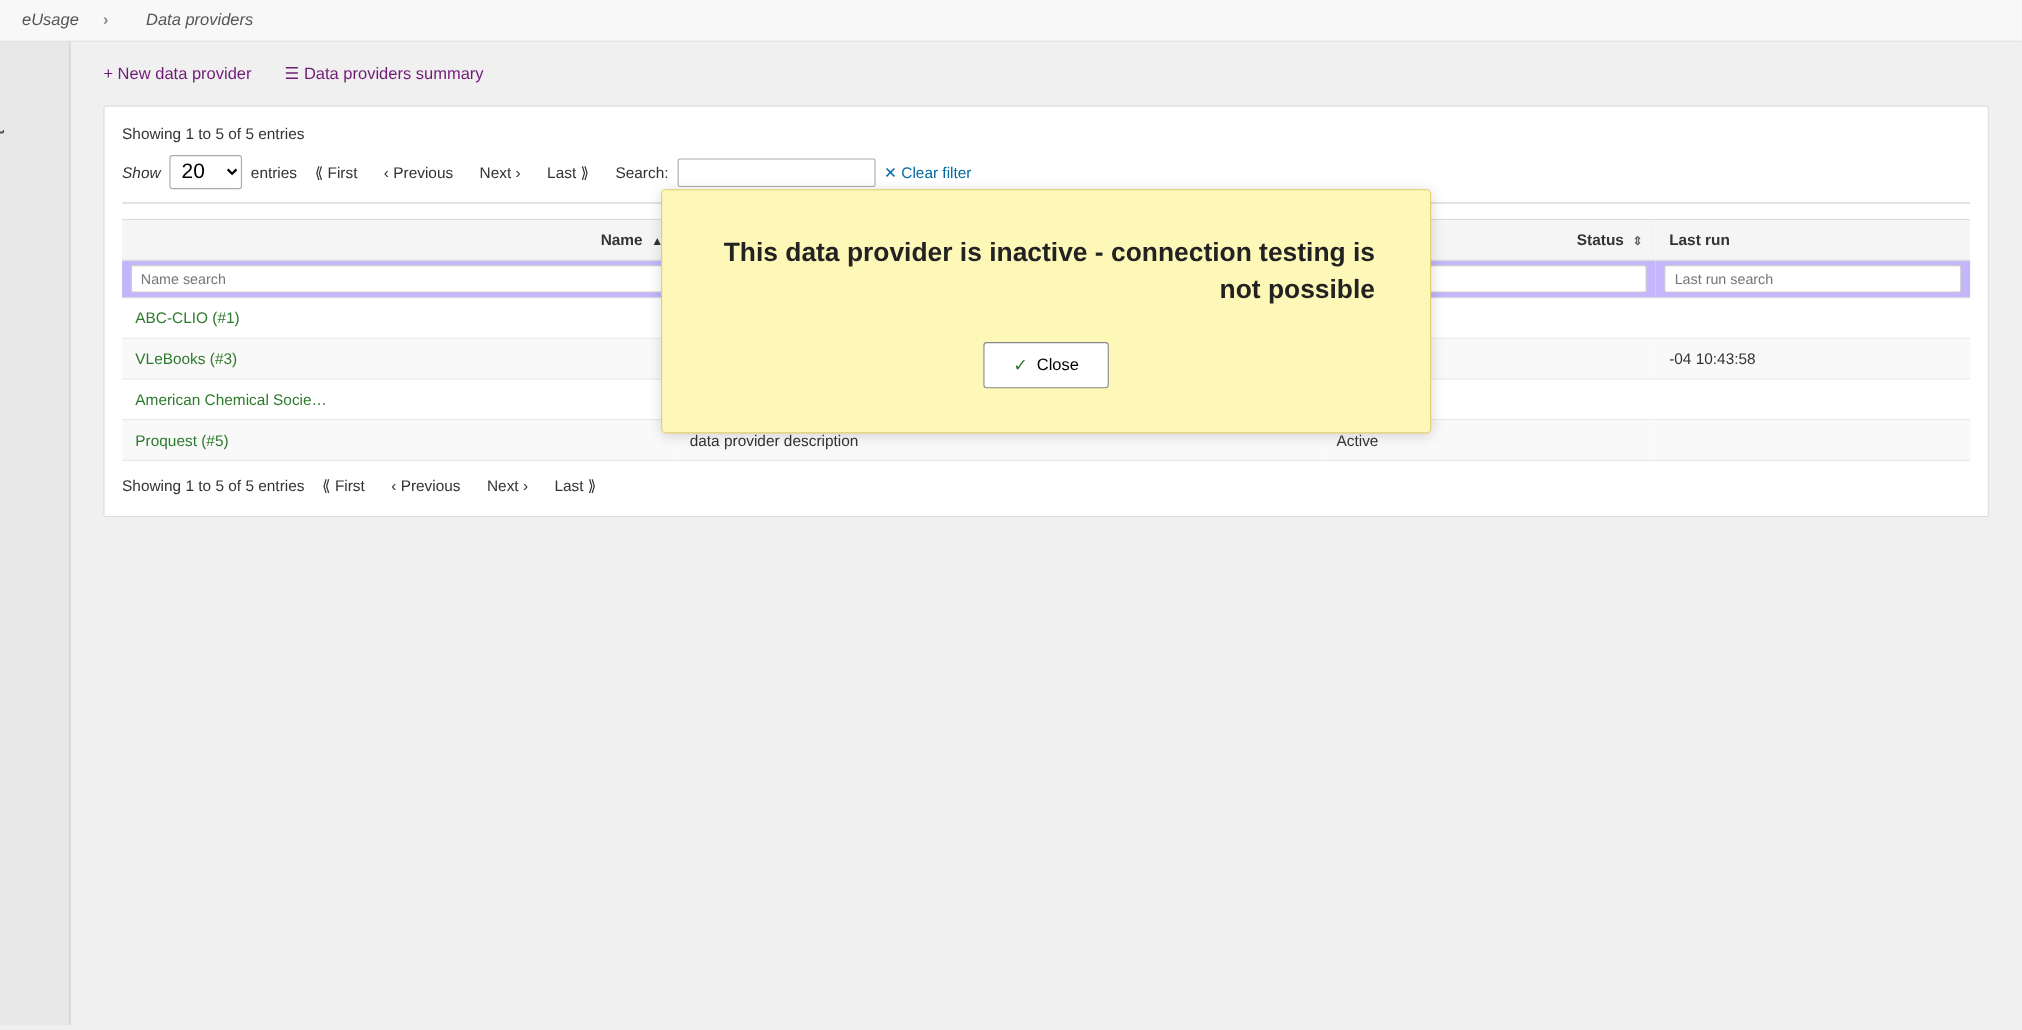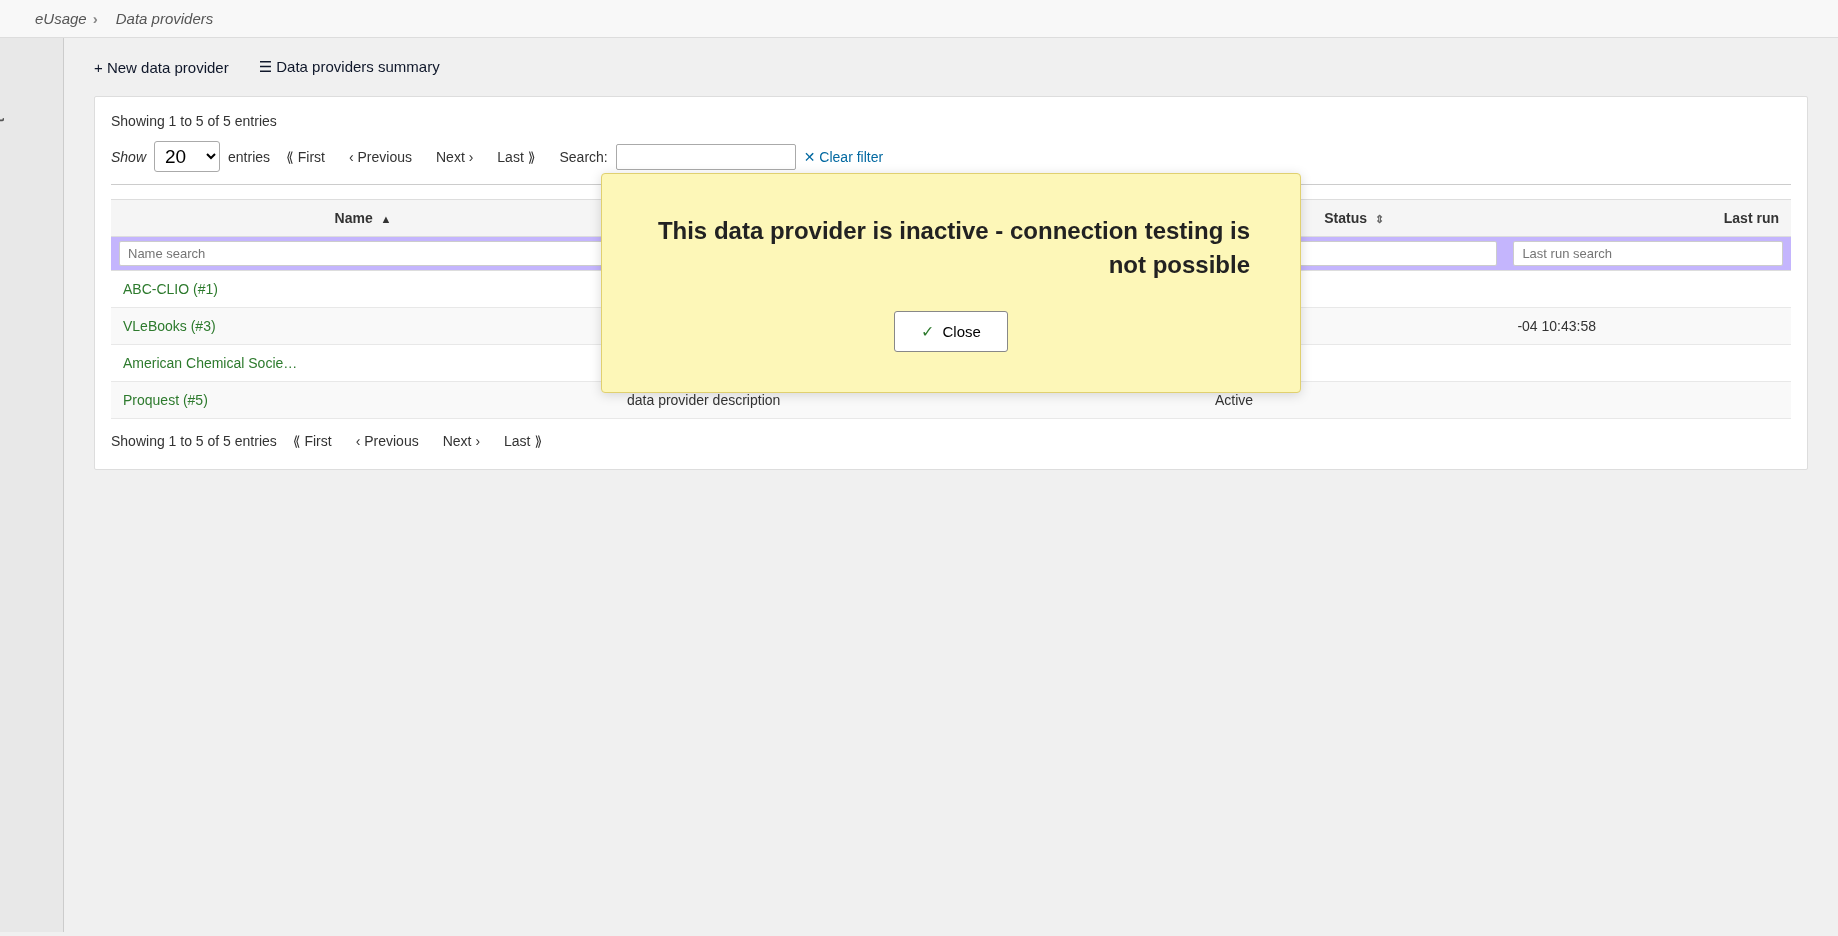--- a/index.html
+++ b/index.html
@@ -6,24 +6,24 @@
     body {
       font-family: 'Segoe UI', Arial, sans-serif;
       font-size: 14px;
       background: #f0f0f0;
       color: #333;
     }
 
     
     .breadcrumb-bar {
       background: #f8f8f8;
-      padding: 10px 35px;
-      display: flex;
-      align-items: center;
-      gap: 6px;
+      padding: 10px 20px;
+      display: flex;
+      align-items: center;
+      gap: 22px;
       border-bottom: 1px solid #ddd;
       font-size: 15px;
     }
     .breadcrumb-link {
       color: #555;
       font-style: italic;
       cursor: pointer;
     }
     .breadcrumb-sep {
       color: #888;
@@ -68,21 +68,21 @@
     
     .action-bar {
       display: flex;
       align-items: center;
       gap: 30px;
       margin-bottom: 20px;
     }
     .action-btn {
       background: none;
       border: none;
-      color: #0f172a;
+      color: #701a75;
       font-size: 15px;
       cursor: pointer;
       display: flex;
       align-items: center;
       gap: 6px;
       padding: 0;
     }
 
     
     .table-container {
@@ -148,28 +148,28 @@
     table {
       width: 100%;
       border-collapse: collapse;
       font-size: 14px;
     }
     thead tr th {
       background: #f5f5f5;
       border-top: 1px solid #ddd;
       border-bottom: 1px solid #ddd;
       padding: 10px 12px;
-      text-align: center;
+      text-align: right;
       font-weight: bold;
       white-space: nowrap;
     }
     .th-name { width: 30%; }
     .th-desc { width: 35%; }
     .th-status { width: 18%; }
-    .th-lastrun { width: 17%; text-align: right; }
+    .th-lastrun { width: 17%; text-align: left; }
 
     .sort-icon { font-size: 11px; color: #666; margin-left: 4px; }
     .sort-asc { color: #333; }
 
     
     .search-row td {
       padding: 4px 8px;
       background: #c4b5fd;
       border-bottom: 1px solid #ddd;
     }

